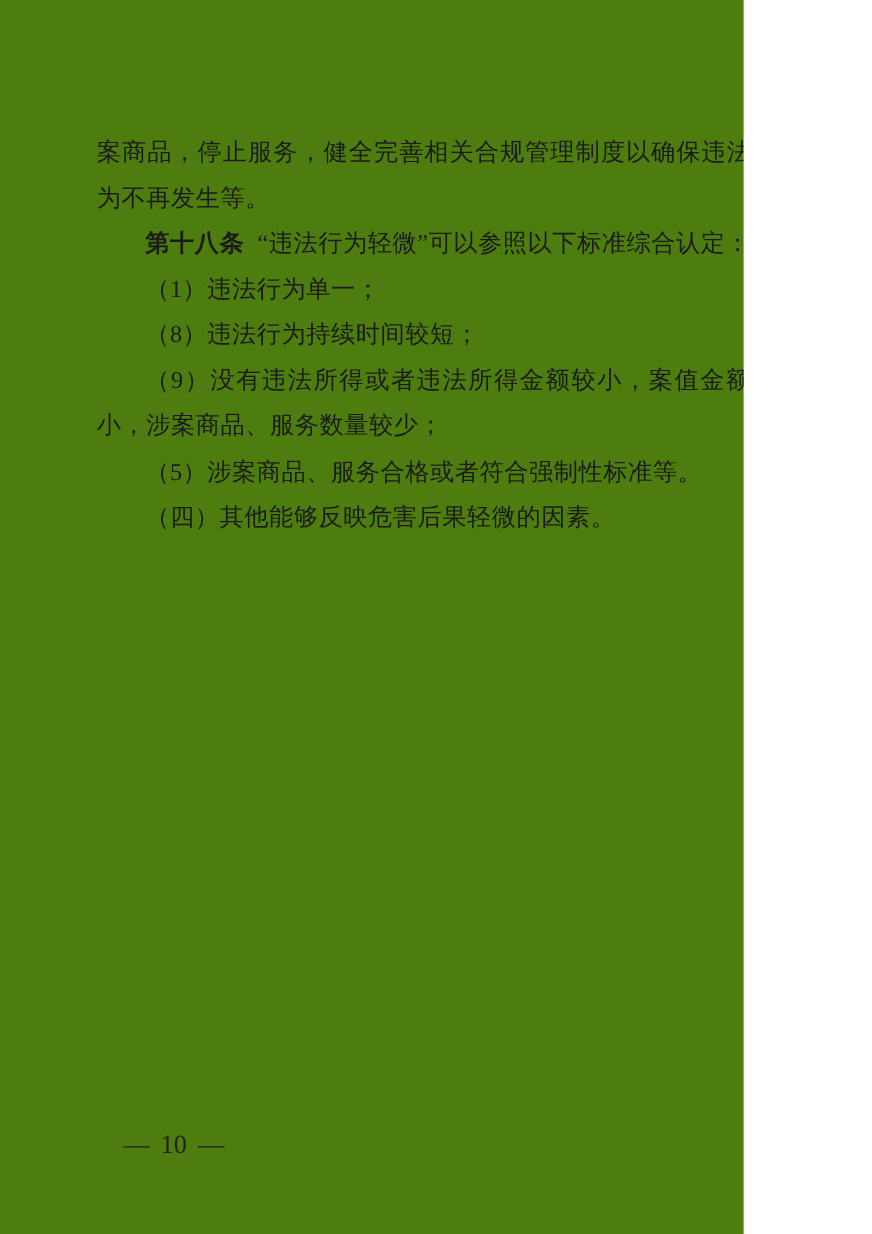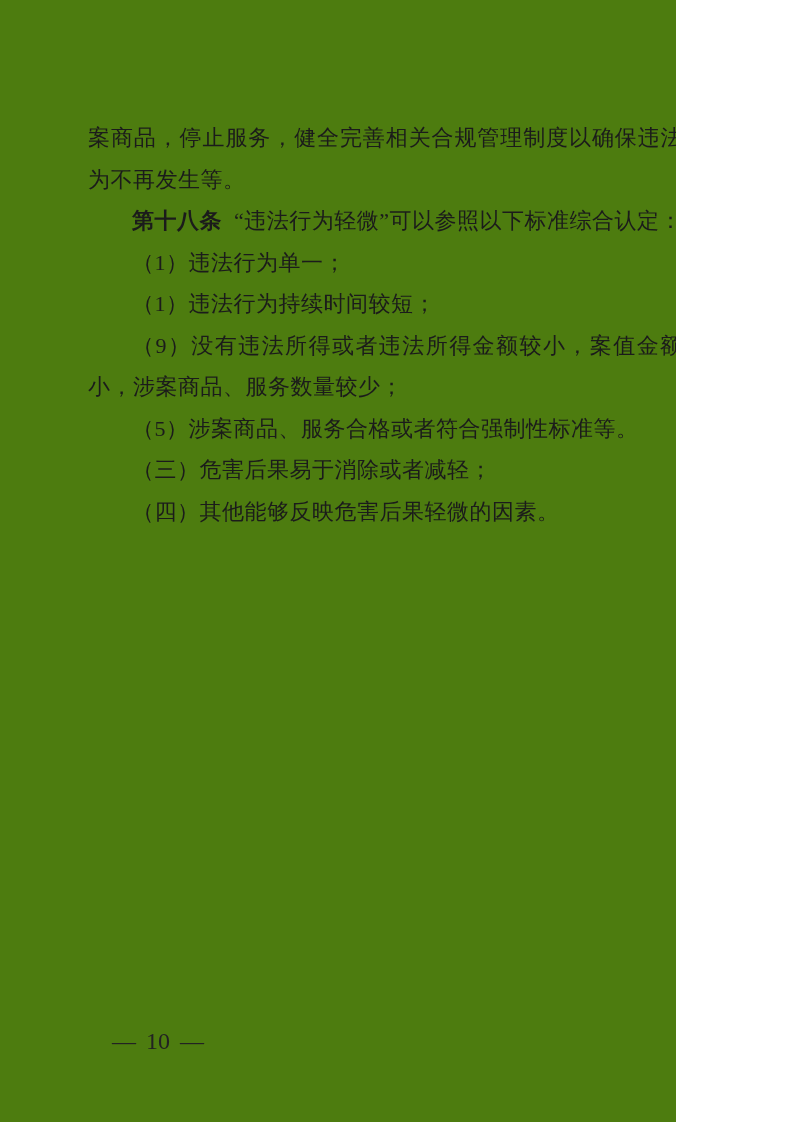--- a/index.html
+++ b/index.html
@@ -55,30 +55,29 @@
 
   <main class="content">
 
     <p class="para"><span>案商品，停止服务，健全完善相关合规管理制度以确保违法行为不再发生等。</span></p>
 
     <p class="para indent"><b class="article-no">第十八条</b><span>“违法行为轻微”可以参照以下标准综合认定：</span></p>
 
     <p class="para indent"><span>（1）违法行为单一；</span></p>
 
 
-    <p class="para indent"><span>（1）违法行为持续时间较短；</span></p>
+    <p class="para indent"><span>（8）违法行为持续时间较短；</span></p>
 
     <p class="para indent"><span>（9）没有违法所得或者违法所得金额较小，案值金额较小，涉案商品、服务数量较少；</span></p>
 
     <p class="para indent"><span>（5）涉案商品、服务合格或者符合强制性标准等。</span></p>
 
 
 
 
-    <p class="para indent"><span>（三）危害后果易于消除或者减轻；</span></p>
 
     <p class="para indent"><span>（四）其他能够反映危害后果轻微的因素。</span></p>
 
 
   </main>
 
   <footer class="footer">
     <span>— 10 —</span>
   </footer>
 

